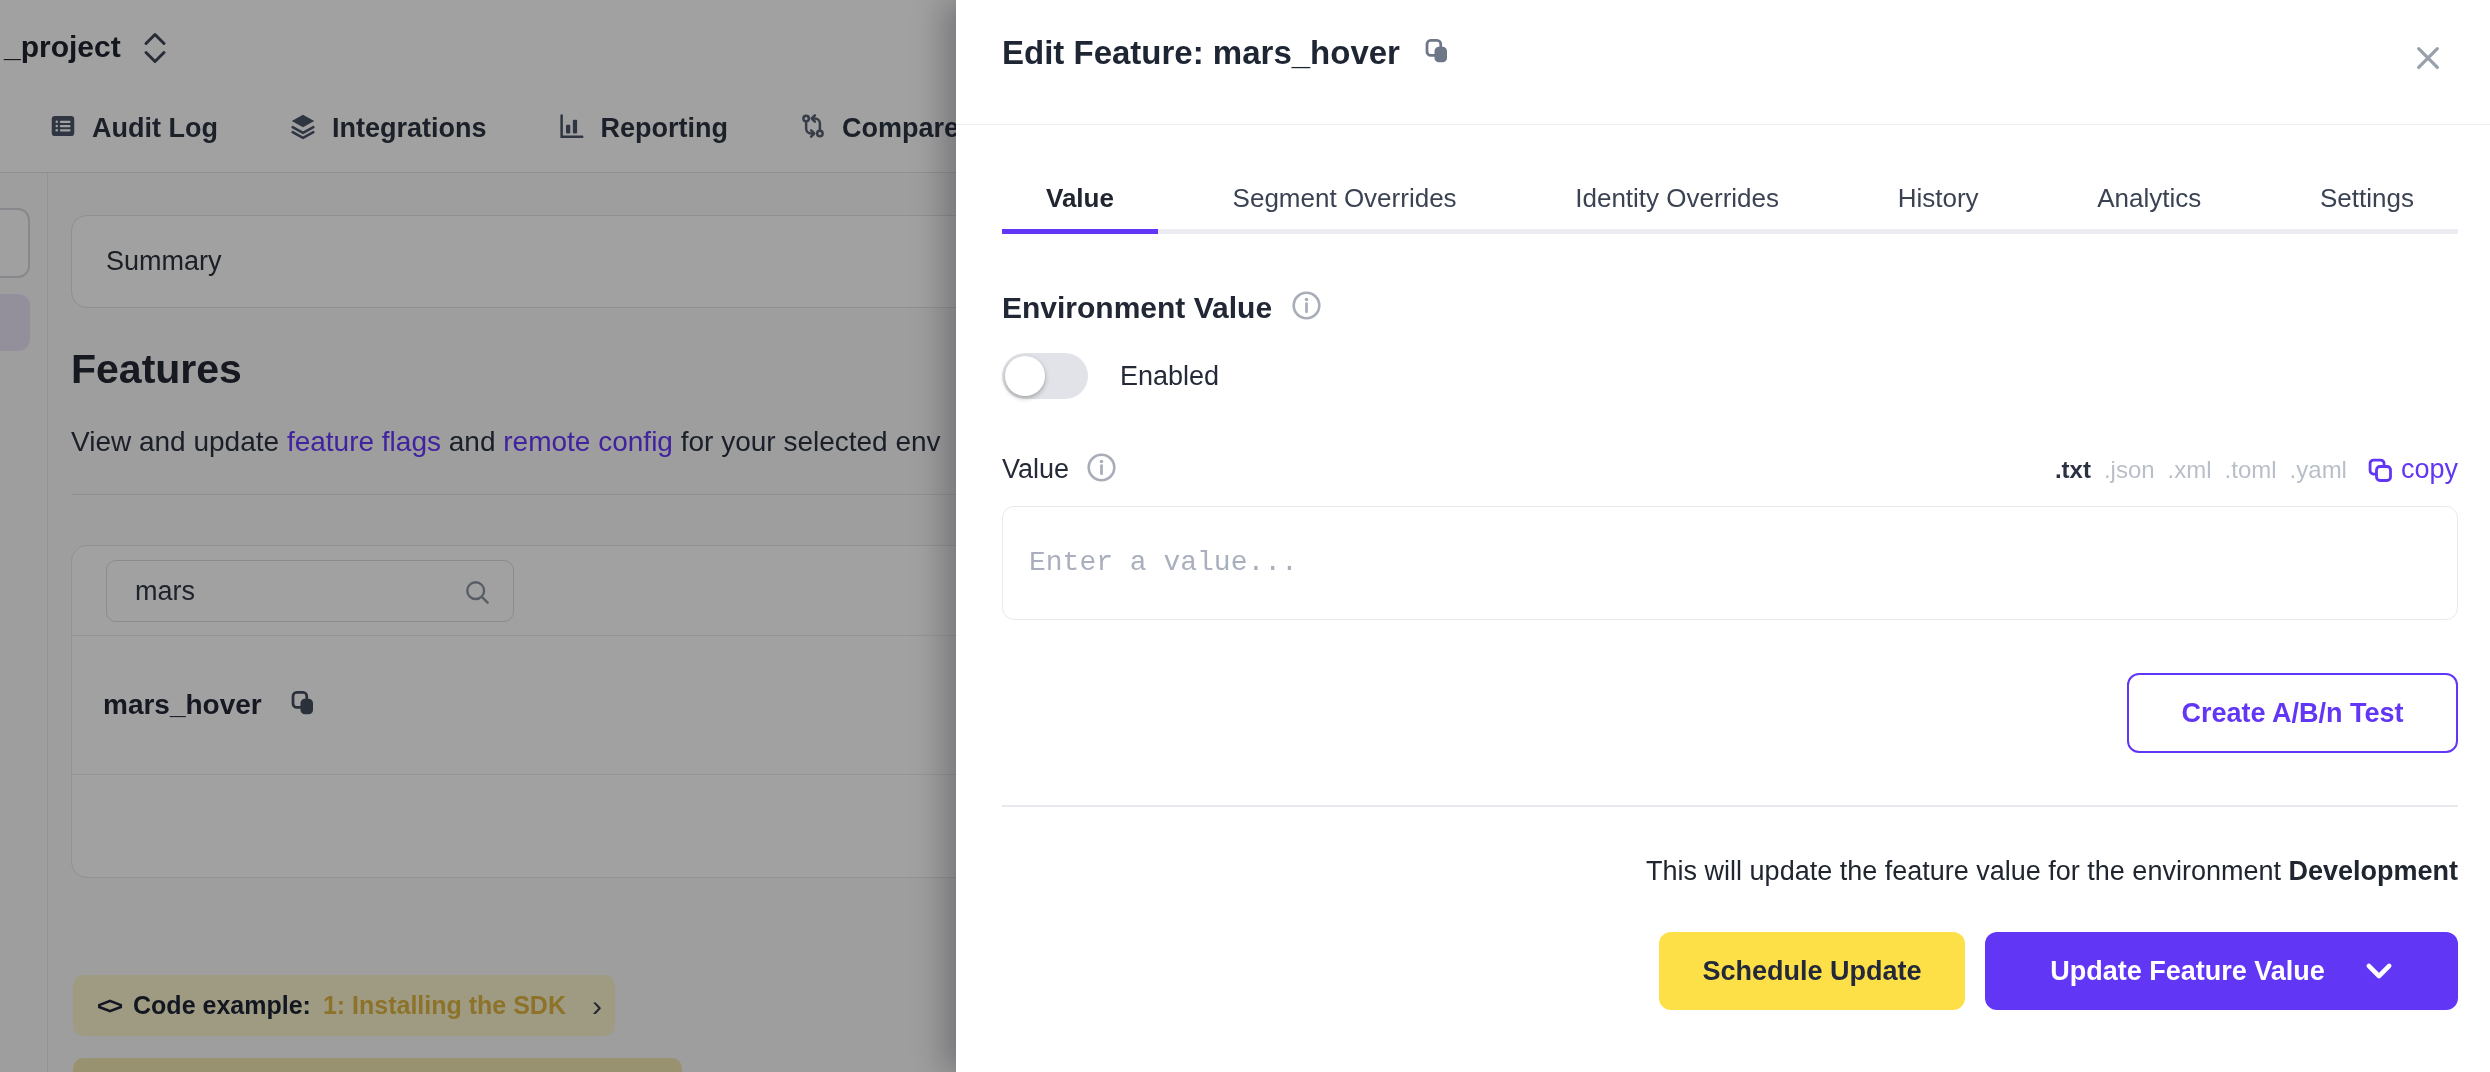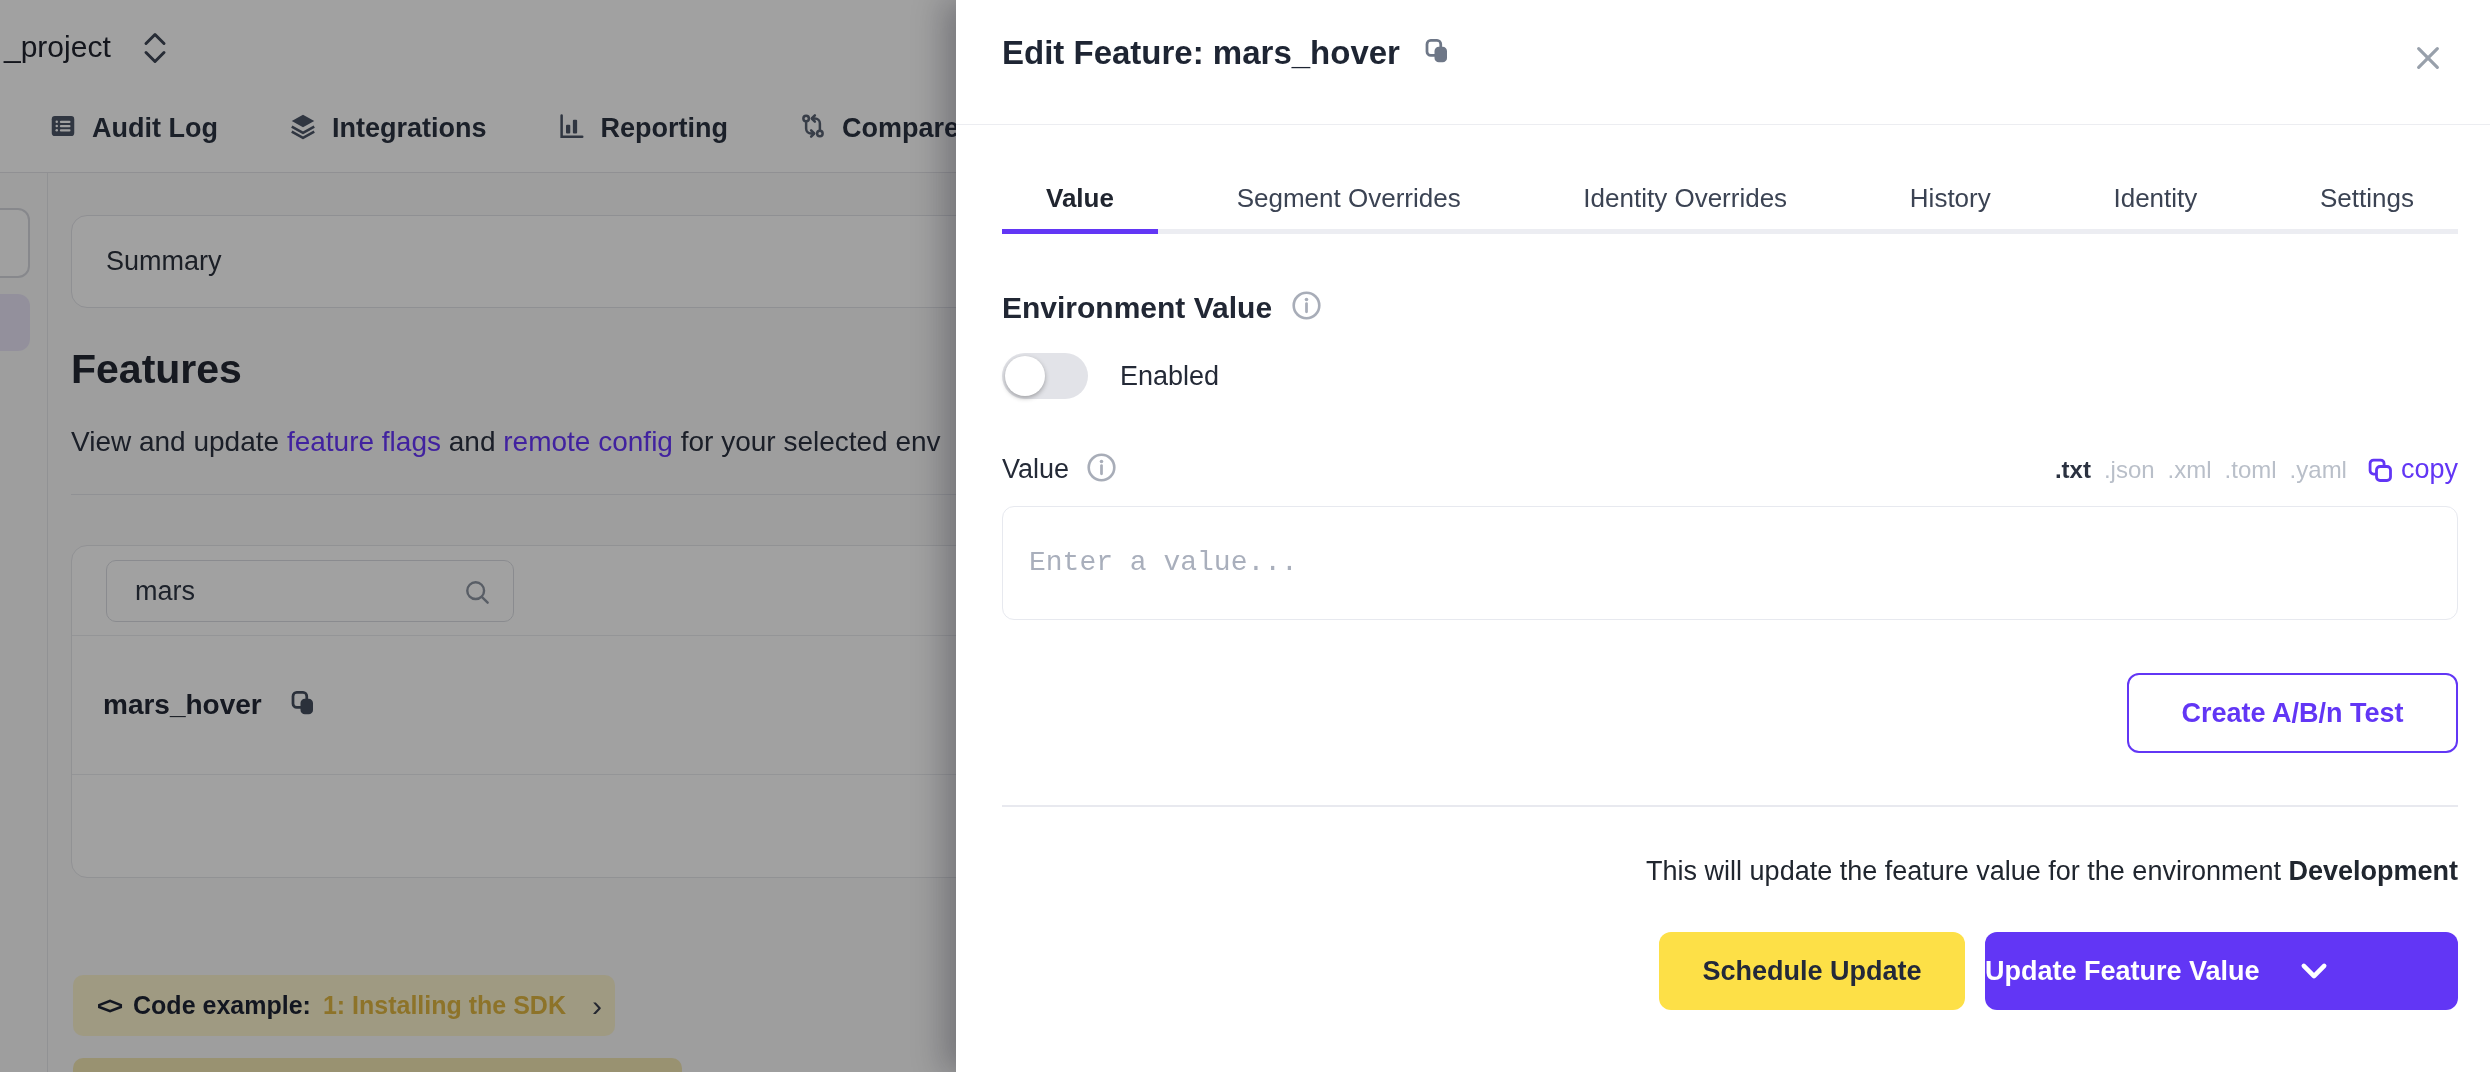--- a/index.html
+++ b/index.html
@@ -9,21 +9,21 @@
     background:#fafafb;
     font-family:"Liberation Sans","DejaVu Sans",sans-serif;
     color:#232936;
   }
   
   .app-header {
     position:absolute; left:0; top:0; width:2490px; height:173px;
     background:#ffffff; border-bottom:1px solid #e4e5e9;
   }
   .project-name {
-    position:absolute; left:4px; top:30px; font-size:30px; font-weight:400; color:#20242f;
+    position:absolute; left:4px; top:30px; font-size:30px; font-weight:700; color:#20242f;
     white-space:nowrap;
   }
   .project-select { position:absolute; left:140px; top:28px; }
   .top-nav {
     position:absolute; left:48px; top:102px; height:52px;
     display:flex; align-items:center; gap:70px;
   }
   .top-nav .nav-item { display:flex; align-items:center; gap:14px; cursor:pointer; }
   .top-nav .nav-item span.lbl { font-size:27px; font-weight:600; color:#2b3342; white-space:nowrap; }
 
@@ -152,21 +152,21 @@
   .env-note b { font-weight:700; }
 
   .btn-row { margin-top:45px; display:flex; justify-content:flex-end; gap:20px; }
   .btn-schedule {
     width:306px; height:78px; background:#fde047; border:none; border-radius:12px;
     color:#23293a; font-size:27px; font-weight:700; font-family:inherit; cursor:pointer;
   }
   .btn-update {
     width:473px; height:78px; background:#6236f5; border:none; border-radius:12px;
     color:#fff; font-size:27px; font-weight:700; font-family:inherit; cursor:pointer;
-    display:flex; align-items:center; gap:40px;
+    display:flex; align-items:center; justify-content:center; gap:40px;
   }
 </style>
 </head>
 <body>
 
 <div id="screen">
 
   <div class="app-header">
     <div class="project-name">_project</div>
     <div class="project-select">
@@ -290,21 +290,21 @@
       </span>
     </div>
 
     <div class="modal-content">
 
       <div class="tabs">
         <div class="tab active">Value</div>
         <div class="tab">Segment Overrides</div>
         <div class="tab">Identity Overrides</div>
         <div class="tab">History</div>
-        <div class="tab">Identity</div>
+        <div class="tab">Analytics</div>
         <div class="tab">Settings</div>
       </div>
 
       <div class="section-title-row">
         <h2 class="section-title">Environment Value</h2>
         <span>
           <svg width="33" height="33" viewBox="0 0 24 24" fill="none">
             <circle cx="12" cy="12" r="9.3" stroke="#a8adb8" stroke-width="1.9"></circle>
             <path d="M12 10.6 V16.6" stroke="#a8adb8" stroke-width="2" stroke-linecap="round"></path>
             <circle cx="12" cy="7.6" r="1.3" fill="#a8adb8"></circle>

